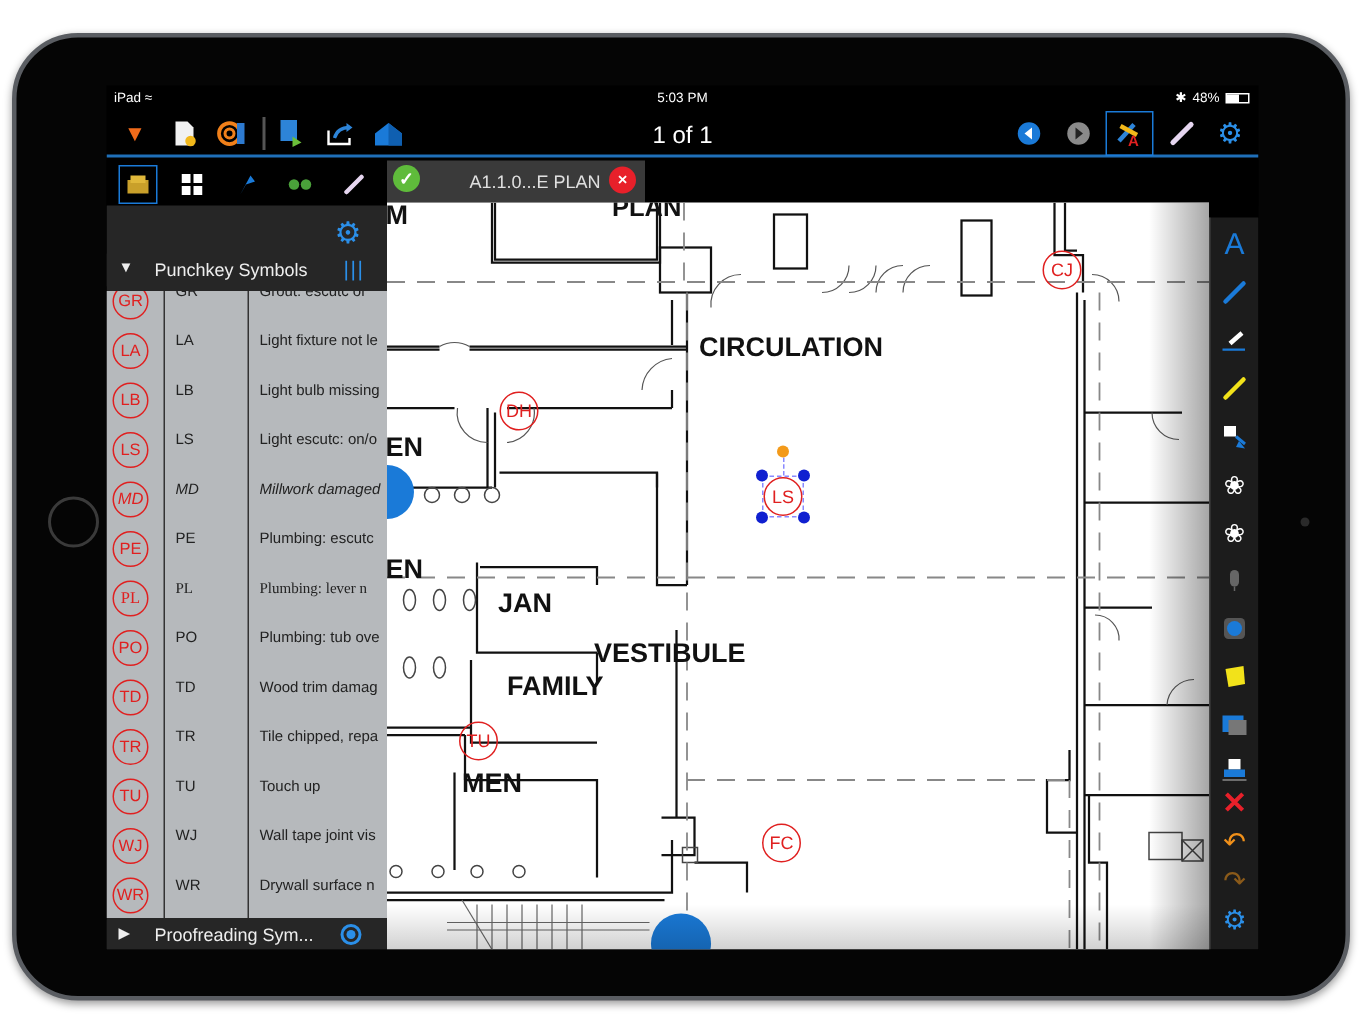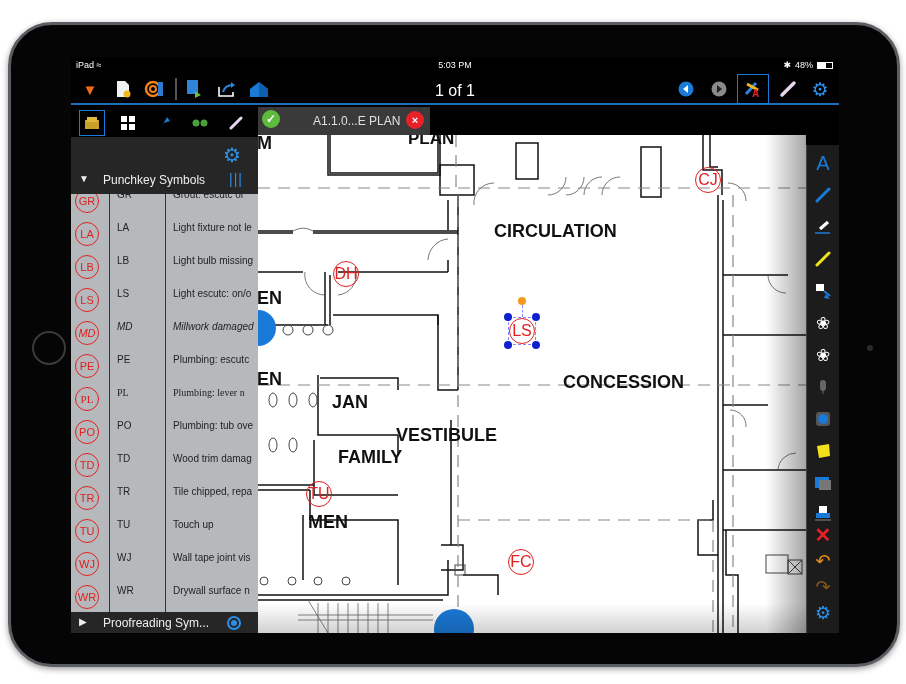--- a/index.html
+++ b/index.html
@@ -39,21 +39,21 @@
   .row .code { position: absolute; left: 46px; top: 5px; color: #222; font-size: 10px; }
   .row .desc { position: absolute; left: 102px; top: 5px; color: #222; font-size: 10px; white-space: nowrap; overflow: hidden; width: 85px; }
   .panel-foot { position: absolute; left: 0; top: 476px; width: 187px; height: 20px; background: #262626; color: #eee; font-size: 12px; }
   .panel-foot .tri { position: absolute; left: 8px; top: 3px; font-size: 10px; }
   .panel-foot .label { position: absolute; left: 32px; top: 3px; }
   .panel-foot .radio { position: absolute; left: 156px; top: 3px; width: 14px; height: 14px; border-radius: 50%; border: 2px solid #2b8fe8; }
   .panel-foot .radio::after { content: ""; position: absolute; left: 2px; top: 2px; width: 6px; height: 6px; border-radius: 50%; background: #2b8fe8; }
   .canvas { position: absolute; left: 187px; top: 78px; width: 548px; height: 498px; background: #fff; overflow: hidden; }
   .canvas svg { position: absolute; left: 0; top: 0; }
   .room-label { position: absolute; font-weight: bold; color: #111; font-size: 18px; }
-  .mark { position: absolute; width: 26px; height: 26px; border: 1px solid #e02020; border-radius: 50%; color: #e02020; font-size: 16px; text-align: center; line-height: 24px; background: transparent; }
+  .mark { position: absolute; width: 26px; height: 26px; border: 1px solid #e02020; border-radius: 50%; color: #e02020; font-size: 12px; text-align: center; line-height: 24px; background: transparent; }
   .handle { position: absolute; width: 8px; height: 8px; border-radius: 50%; background: #1020d0; }
   .rot-handle { position: absolute; width: 8px; height: 8px; border-radius: 50%; background: #f39a1a; }
   .pan-dot { position: absolute; border-radius: 50%; background: #1a7ad8; }
   .pan-dot::after { content: ""; position: absolute; width: 6px; height: 6px; border-radius: 50%; background: #fff; }
   .shade { position: absolute; right: 0; top: 0; width: 40px; height: 100%; background: linear-gradient(to right, rgba(255,255,255,0), rgba(0,0,0,0.35)); }
   .shade-bottom { position: absolute; left: 0; bottom: 0; width: 100%; height: 30px; background: linear-gradient(to bottom, rgba(255,255,255,0), rgba(0,0,0,0.18)); }
   .tools { position: absolute; left: 735px; top: 88px; width: 33px; height: 488px; background: #1c1c1c; border-left: 1px solid #444; }
   .tool { position: absolute; left: 4px; width: 24px; height: 24px; display: flex; align-items: center; justify-content: center; font-size: 15px; }
 </style>
 </head>
@@ -377,24 +377,23 @@
         <path d="M200 60 V498"></path>
         <path d="M198 0 V60"></path>
         <path d="M200 385 H460"></path>
         <path d="M455 385 V498"></path>
         <path d="M475 60 V498"></path>
       </g>
     </svg>
 
     <div class="room-label" style="left:150px;top:-6px;font-size:17px;">PLAN</div>
     <div class="room-label" style="left:-1px;top:-2px;">M</div>
-    <div class="room-label" style="left:236px;top:86px;">CIRCULATION</div>
+    <div class="room-label" style="left:208px;top:86px;">CIRCULATION</div>
     <div class="room-label" style="left:-1px;top:153px;">EN</div>
     <div class="room-label" style="left:-1px;top:234px;">EN</div>
-    <div class="room-label" style="left:305px;top:237px;">CONCESSION</div>
     <div class="room-label" style="left:74px;top:257px;">JAN</div>
     <div class="room-label" style="left:138px;top:290px;">VESTIBULE</div>
     <div class="room-label" style="left:80px;top:312px;">FAMILY</div>
     <div class="room-label" style="left:50px;top:377px;">MEN</div>
 
     <div class="mark" style="left:75px;top:126px;">DH</div>
     <div class="mark" style="left:437px;top:32px;">CJ</div>
     <div class="mark" style="left:48px;top:346px;">TU</div>
     <div class="mark" style="left:250px;top:414px;">FC</div>
 

